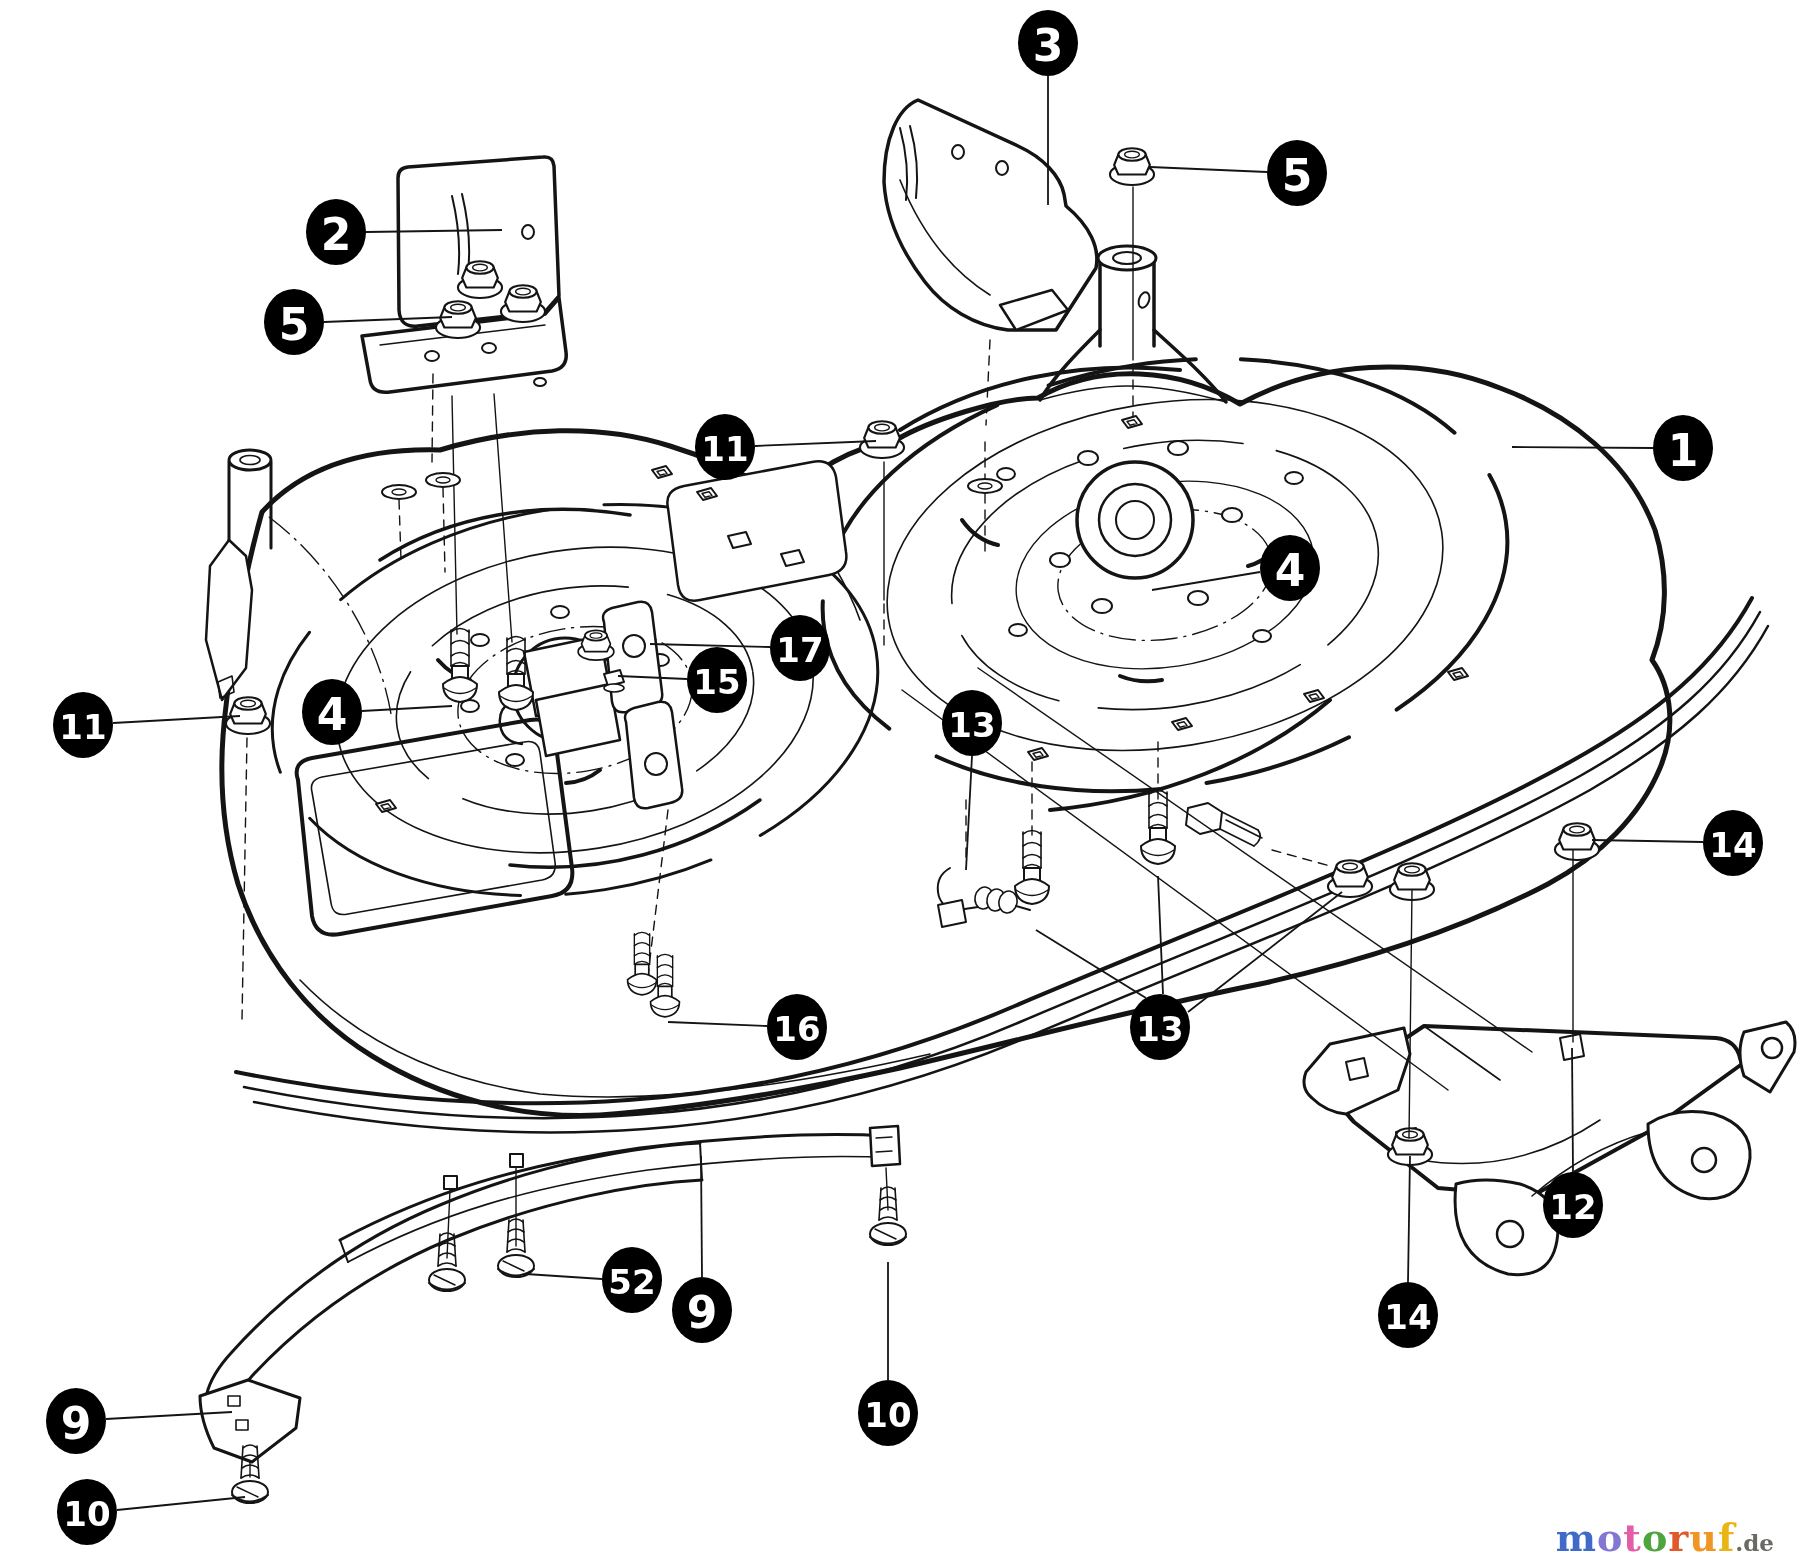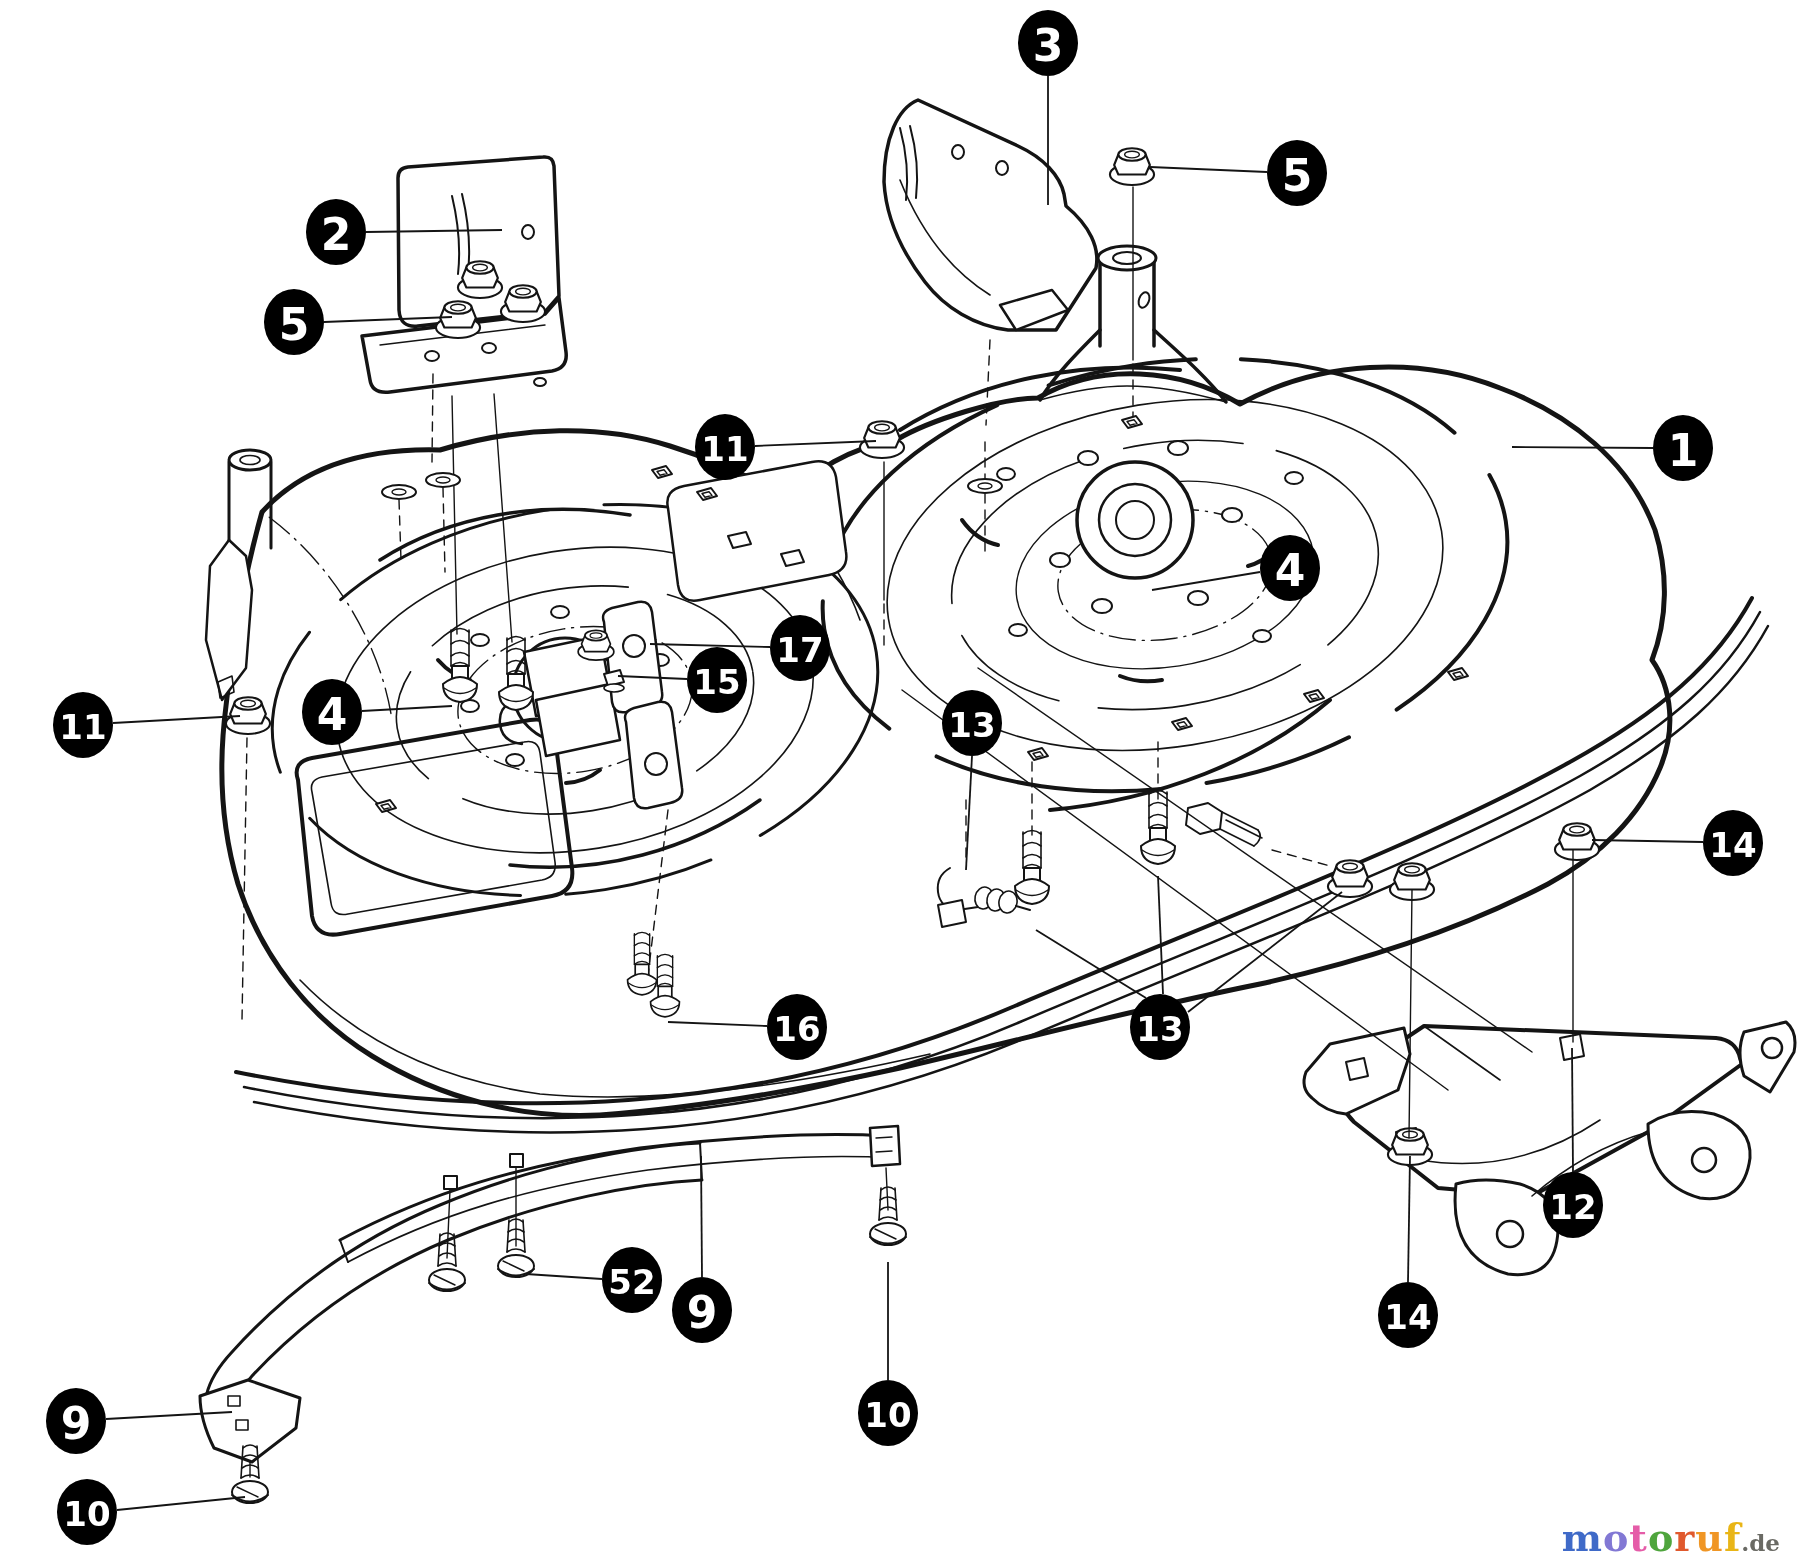--- a/index.html
+++ b/index.html
@@ -11,21 +11,21 @@
   .w25{stroke-width:2.5;} .w2{stroke-width:2;} .w16{stroke-width:1.6;} .w14{stroke-width:1.4;}
   .fillw{fill:#ffffff;}
   .dash{stroke-dasharray:9 7;}
   .dashdot{stroke-dasharray:2 7 26 7;}
   .sketch1{stroke-dasharray:230 55 150 45;}
   .sketch2{stroke-dasharray:120 34 210 40;}
   .leader{stroke:#141414;stroke-width:1.8;fill:none;}
   .bubble{fill:#000000;stroke:none;}
   .bubble-num{fill:#ffffff;font-family:"DejaVu Sans",sans-serif;font-weight:bold;
               text-anchor:middle;dominant-baseline:central;}
-  .watermark{position:absolute;right:20px;bottom:8px;
+  .watermark{position:absolute;right:26px;bottom:8px;
              font-family:"DejaVu Serif",serif;font-weight:bold;font-size:38px;
              letter-spacing:1px;line-height:1;user-select:none;}
   .watermark .suffix{font-size:23px;letter-spacing:0;}
 </style>
 </head>
 <body>
 
 <div class="stage">
 <svg width="1800" height="1565" viewBox="0 0 1800 1565">
 

